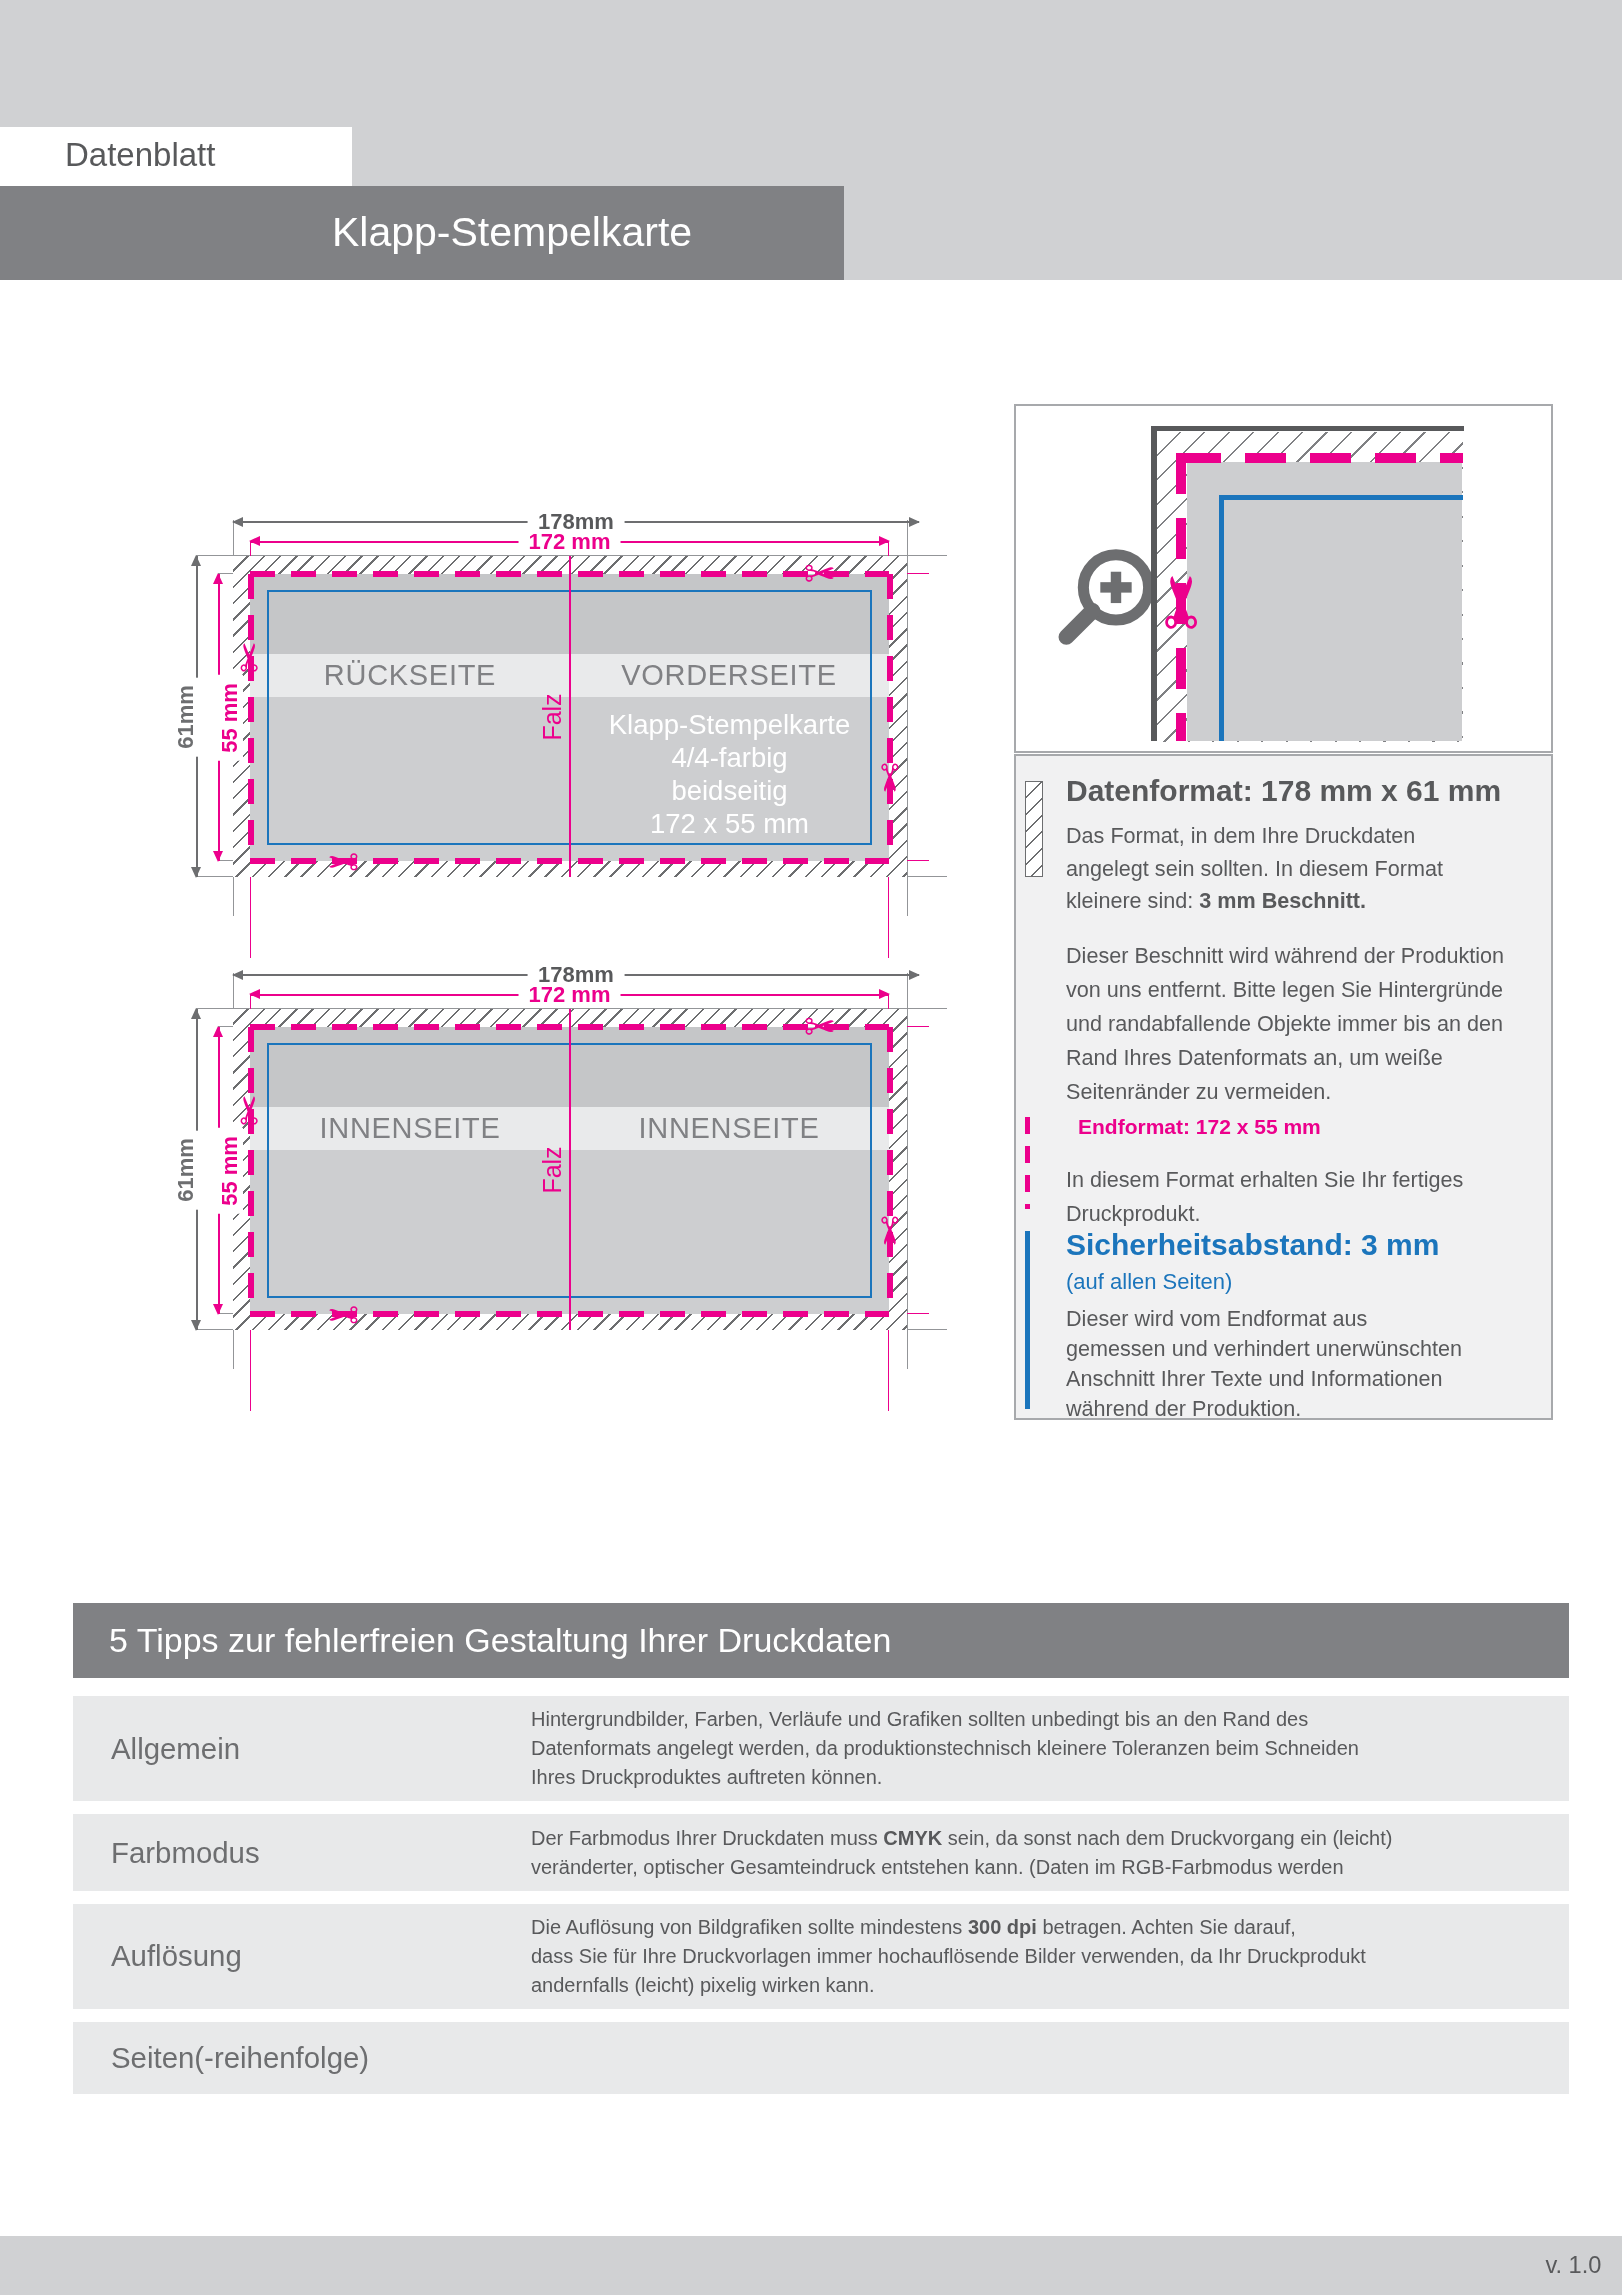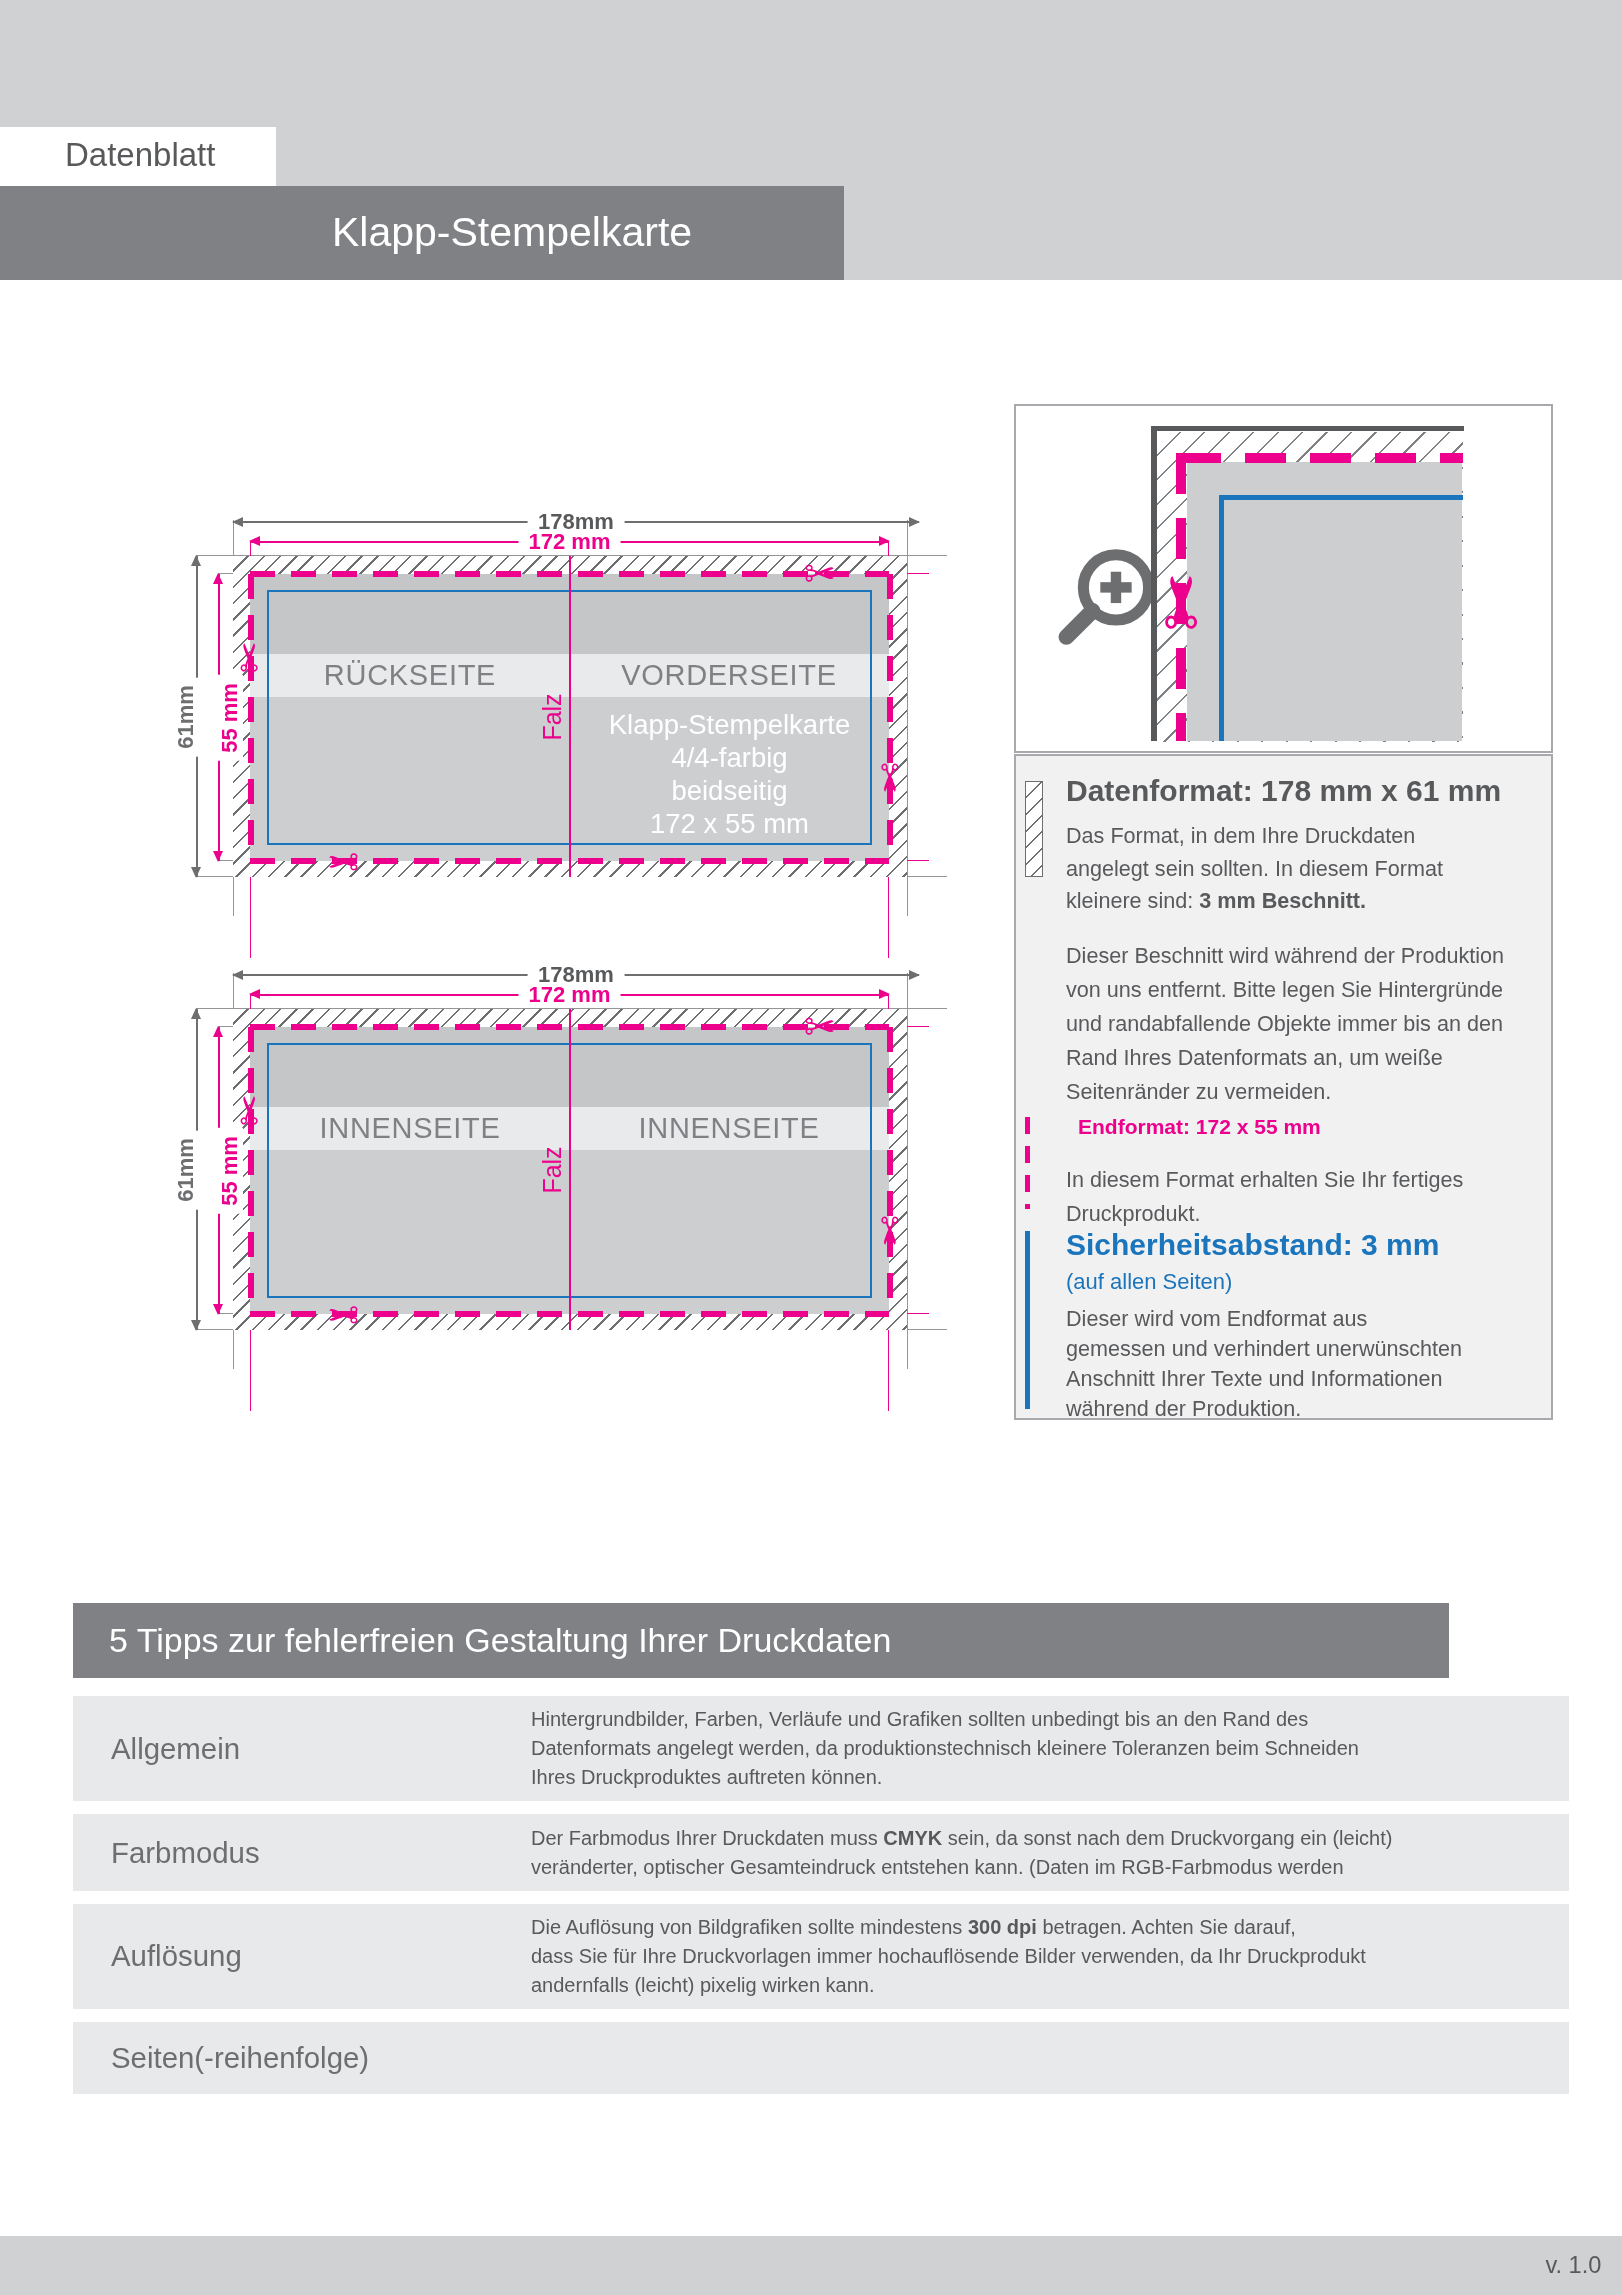--- a/index.html
+++ b/index.html
@@ -1,21 +1,21 @@
 <!DOCTYPE html>
 <html style="font-size:10.5px"><head>
 <meta charset="utf-8">
 <style>
   html,body{margin:0;padding:0;background:#fff;}
   #page{position:relative;width:1623px;height:2295px;background:#fff;overflow:hidden;
         font-family:"Liberation Sans", sans-serif;color:#58595b;}
 
   
   .topband{position:absolute;left:0;top:0;width:1623px;height:280px;background:#d0d1d3;}
-  .doclabel-box{position:absolute;left:0;top:127px;width:276px;height:59px;background:#ffffff;text-align:right;}
+  .doclabel-box{position:absolute;left:0;top:127px;width:352px;height:59px;background:#ffffff;text-align:right;}
   .doclabel-box span{position:absolute;left:65px;top:50%;transform:translateY(-54%);
         font-size:33px;color:#58595b;}
   .titleband{position:absolute;left:0;top:186px;width:844px;height:94px;background:#808184;}
   .titleband span{position:absolute;left:332px;top:50%;transform:translateY(-52%);
         font-size:41px;color:#ffffff;}
 
   
   .diagram{position:absolute;left:170px;width:824px;height:497px;}
   #d1{top:497px;} #d2{top:950px;}
   .wl-h{position:absolute;height:1.3px;background:#939598;}
@@ -82,21 +82,21 @@
   .info-title-blue{position:absolute;left:50px;font-size:30px;font-weight:bold;color:#1b75bc;white-space:nowrap;}
   .info-sub-blue{position:absolute;left:50px;font-size:22px;color:#1b75bc;}
   .swatch{position:absolute;left:8.5px;top:25px;width:18.3px;height:96px;box-sizing:border-box;
      border:1.3px solid #6d6e70;background:repeating-linear-gradient(135deg,#ffffff 0 10.5px,#6d6e70 10.5px 11.8px);}
   .magdashbar{position:absolute;left:8.5px;top:361px;width:5.9px;height:92px;background:
      repeating-linear-gradient(180deg,#ec008c 0 17px,transparent 17px 29px);}
   .bluebar{position:absolute;left:8.5px;top:475px;width:5.9px;height:178px;background:#1b75bc;}
   .b{font-weight:bold;}
 
   
-  .tips-header{position:absolute;left:73px;top:1603px;width:1376px;height:75px;background:#808184;}
+  .tips-header{position:absolute;left:73px;top:1603px;width:1496px;height:75px;background:#808184;}
   .tips-header span{position:absolute;left:36px;top:50%;transform:translateY(-52%);
      font-size:34px;color:#ffffff;white-space:nowrap;}
   #tips-rows{position:absolute;left:73px;top:1696px;width:1496px;}
   .tip-row{position:relative;background:#e8e9ea;margin-bottom:13px;
      display:flex;align-items:center;min-height:72px;box-sizing:border-box;padding:9.2px 0;}
   .tip-title{position:absolute;left:38px;top:50%;transform:translateY(-50%);
      font-size:29.4px;color:#6d6e70;white-space:nowrap;}
   .tip-body{margin-left:458px;font-size:20px;line-height:29px;color:#58595b;}
   .tip-line{white-space:nowrap;}
 

